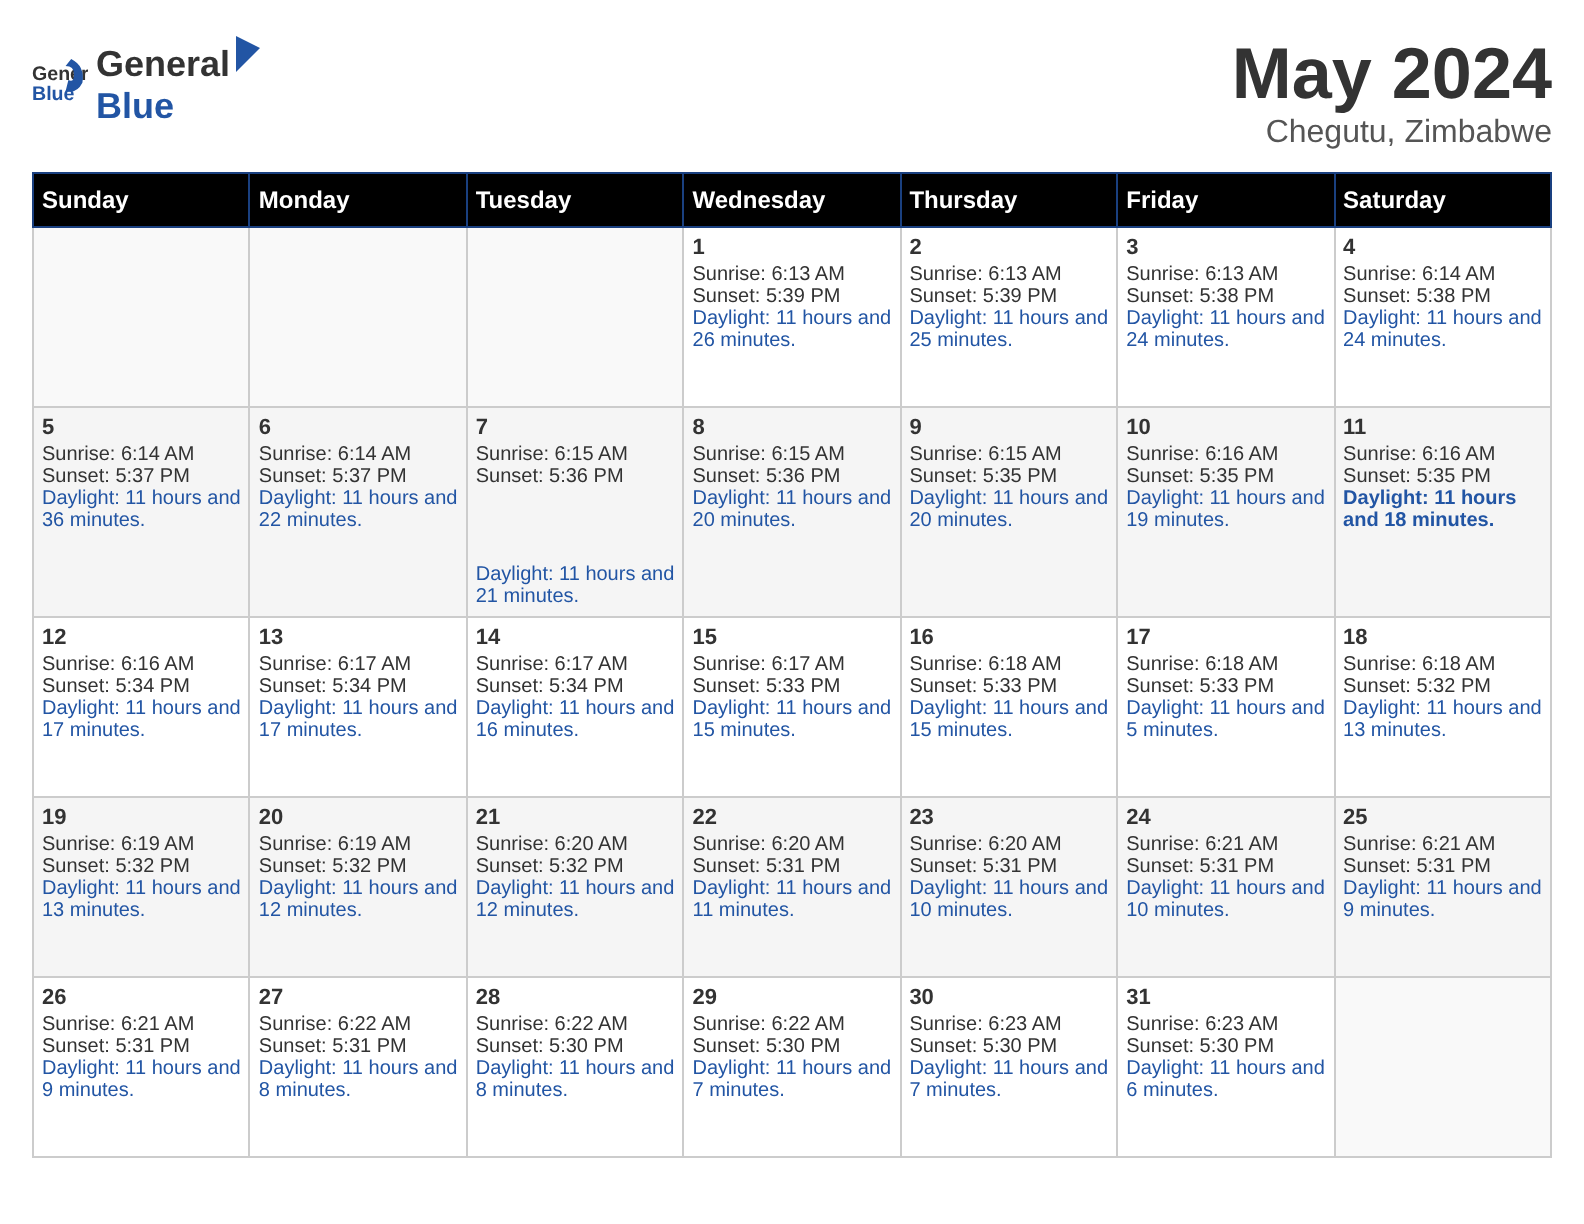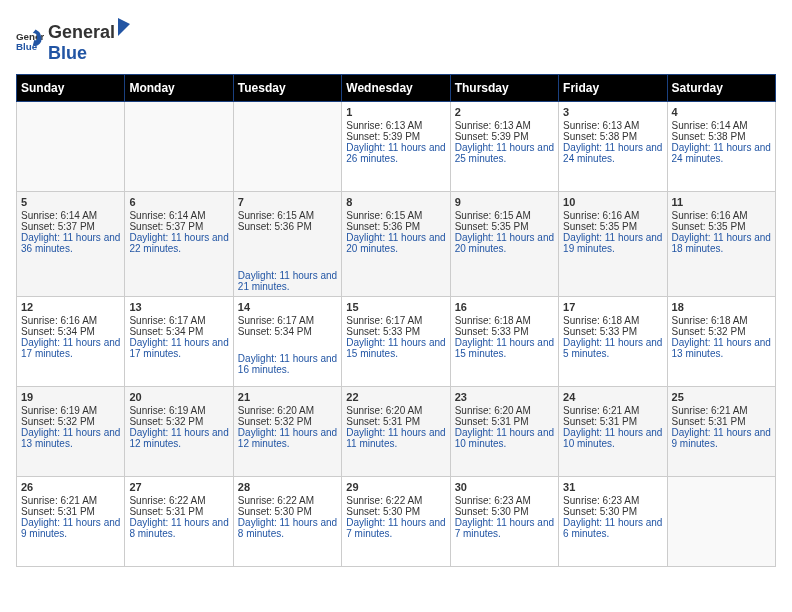--- a/index.html
+++ b/index.html
@@ -97,20 +97,22 @@
       <div style="display:flex; align-items:baseline; gap:0px;">
         <span class="logo-text-general">General</span>
         <svg width="16" height="22" viewBox="0 0 16 22" style="margin: 0 1px;">
           <polygon points="2,2 14,8 2,20" fill="#2255a4"></polygon>
         </svg>
       </div>
       <span class="logo-text-blue">Blue</span>
     </div>
   </div>
   <div class="title-block">
+    <div class="month-title">May 2024</div>
+    <div class="location-title">Chegutu, Zimbabwe</div>
   </div>
 </div>
 
 <table>
   <thead>
     <tr>
     <th>Sunday</th>
         <th>Monday</th>
         <th>Tuesday</th>
         <th>Wednesday</th>
@@ -183,41 +185,41 @@
         <td>
           <span class="day-number">10</span>
           <div>Sunrise: 6:16 AM</div>
           <div>Sunset: 5:35 PM</div>
           <div style="color: rgb(34, 85, 164);">Daylight: 11 hours and 19 minutes.</div>
         </td>
         <td>
           <span class="day-number">11</span>
           <div>Sunrise: 6:16 AM</div>
           <div>Sunset: 5:35 PM</div>
-          <div style="color: rgb(34, 85, 164);">Daylight: 11 hours and 18 minutes.</div>
+          <div style="color: rgb(34, 85, 164); font-weight: bold;">Daylight: 11 hours and 18 minutes.</div>
         </td>
       </tr>
       <tr>
         <td>
           <span class="day-number">12</span>
           <div>Sunrise: 6:16 AM</div>
           <div>Sunset: 5:34 PM</div>
           <div style="color: rgb(34, 85, 164);">Daylight: 11 hours and 17 minutes.</div>
         </td>
         <td>
           <span class="day-number">13</span>
           <div>Sunrise: 6:17 AM</div>
           <div>Sunset: 5:34 PM</div>
           <div style="color: rgb(34, 85, 164);">Daylight: 11 hours and 17 minutes.</div>
         </td>
         <td>
           <span class="day-number">14</span>
           <div>Sunrise: 6:17 AM</div>
           <div>Sunset: 5:34 PM</div>
-          <div style="color: rgb(34, 85, 164); margin-top: 16px;">Daylight: 11 hours and 16 minutes.</div>
+          <div style="color: rgb(34, 85, 164);">Daylight: 11 hours and 16 minutes.</div>
         </td>
         <td>
           <span class="day-number">15</span>
           <div>Sunrise: 6:17 AM</div>
           <div>Sunset: 5:33 PM</div>
           <div style="color: rgb(34, 85, 164);">Daylight: 11 hours and 15 minutes.</div>
         </td>
         <td>
           <span class="day-number">16</span>
           <div>Sunrise: 6:18 AM</div>

